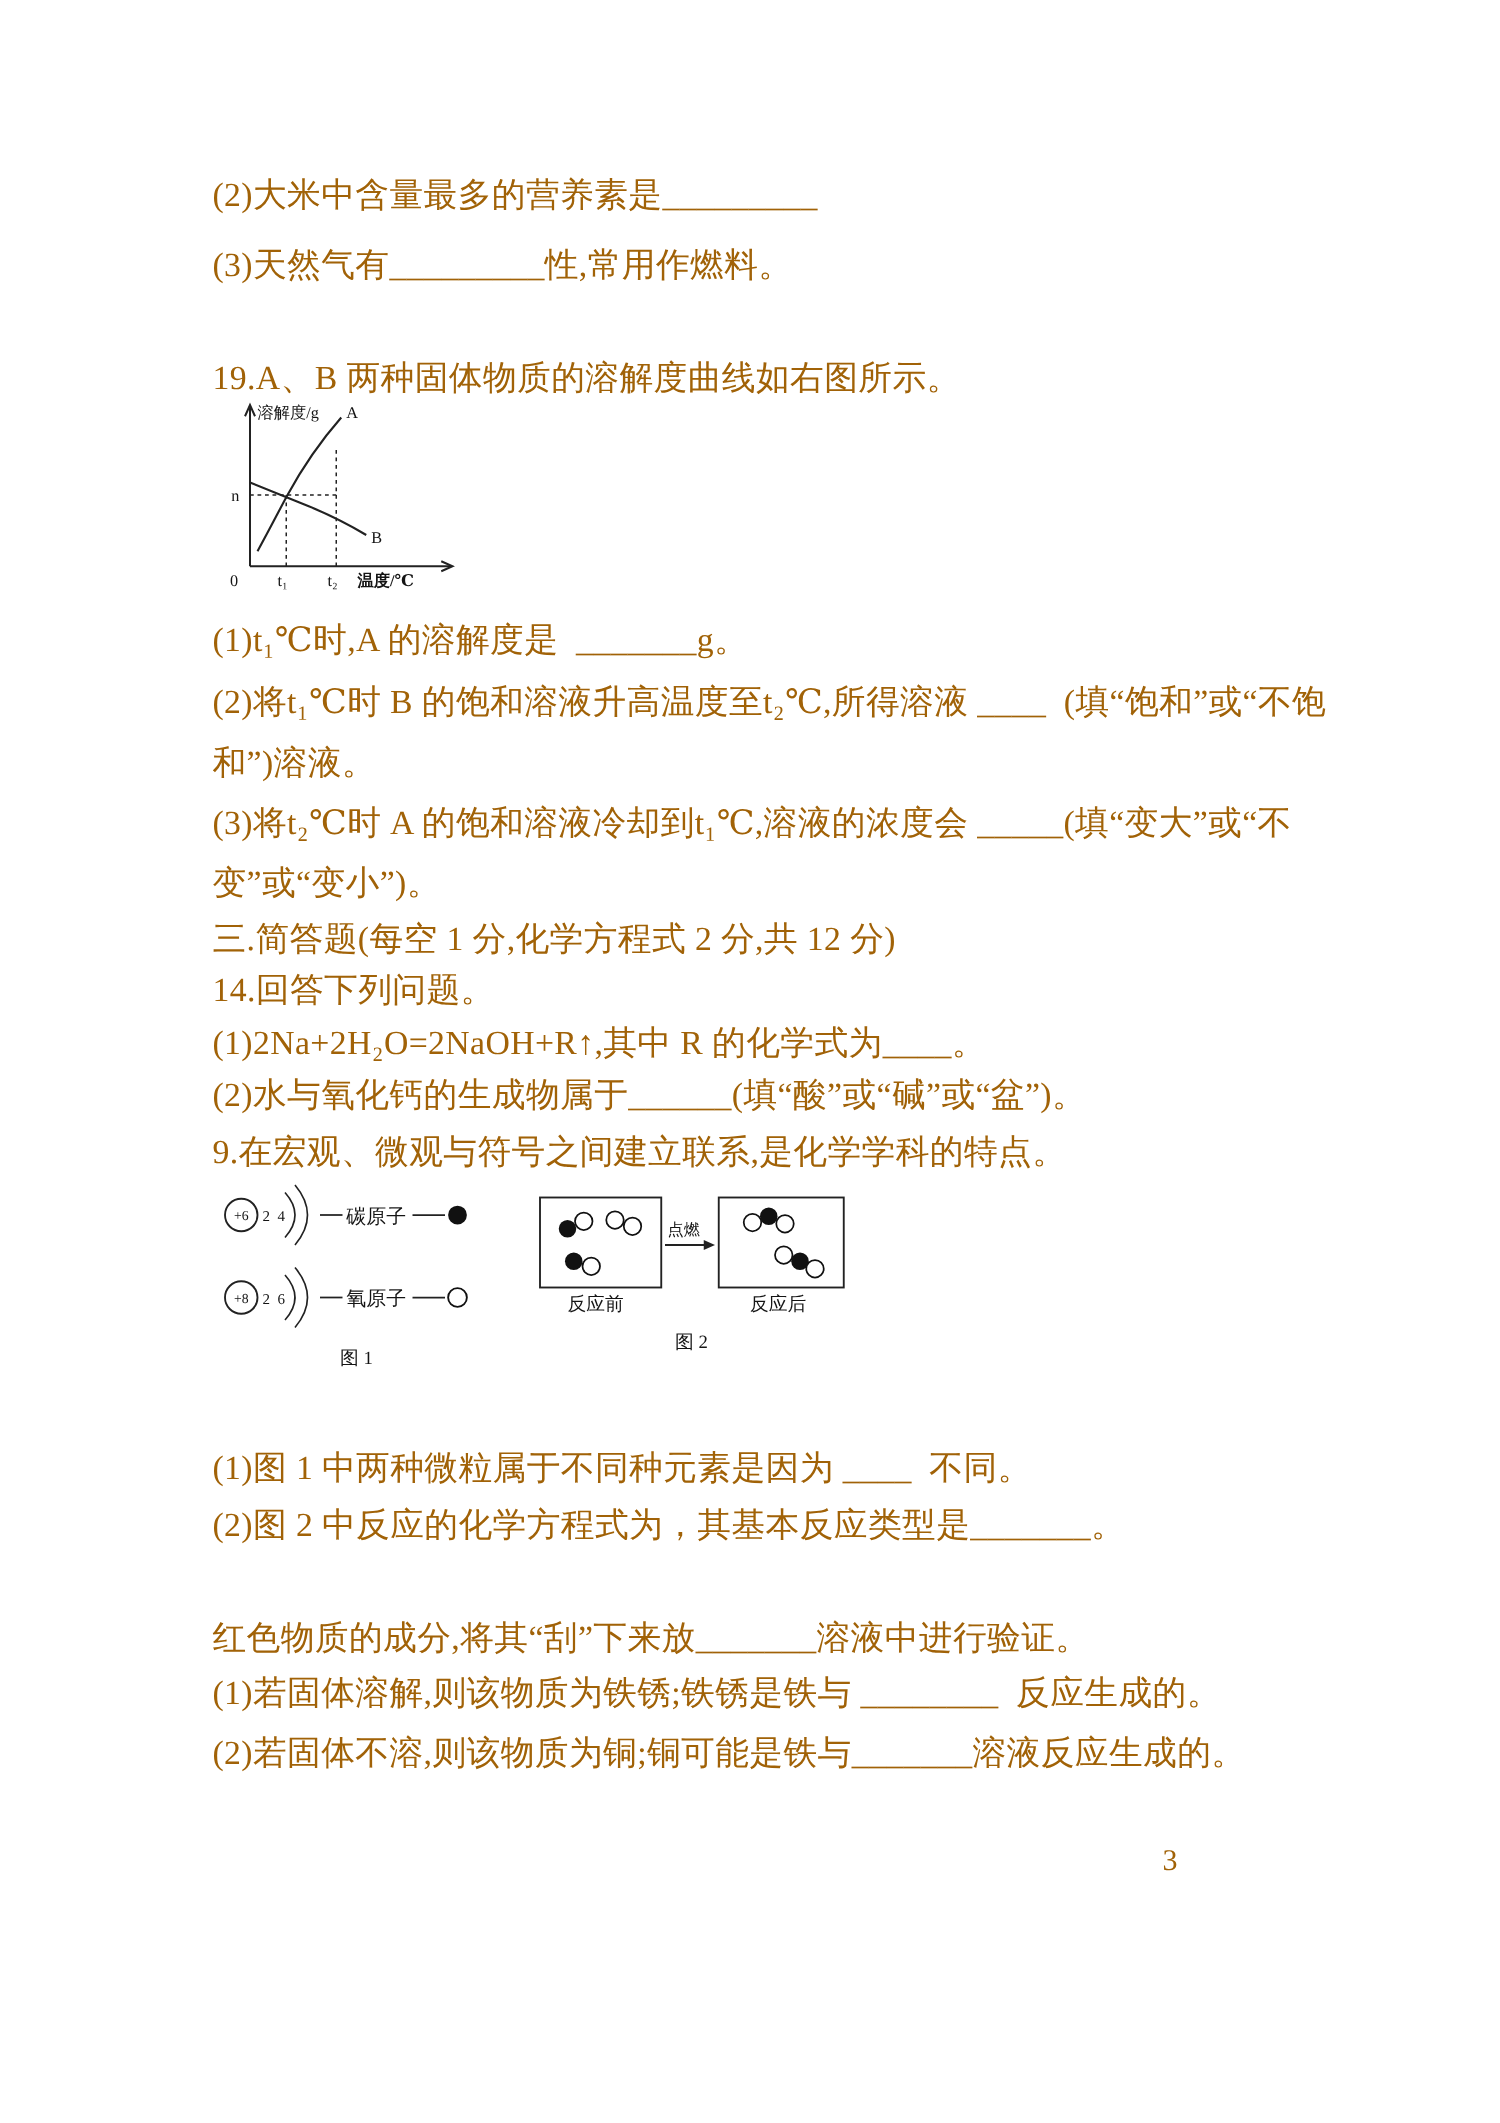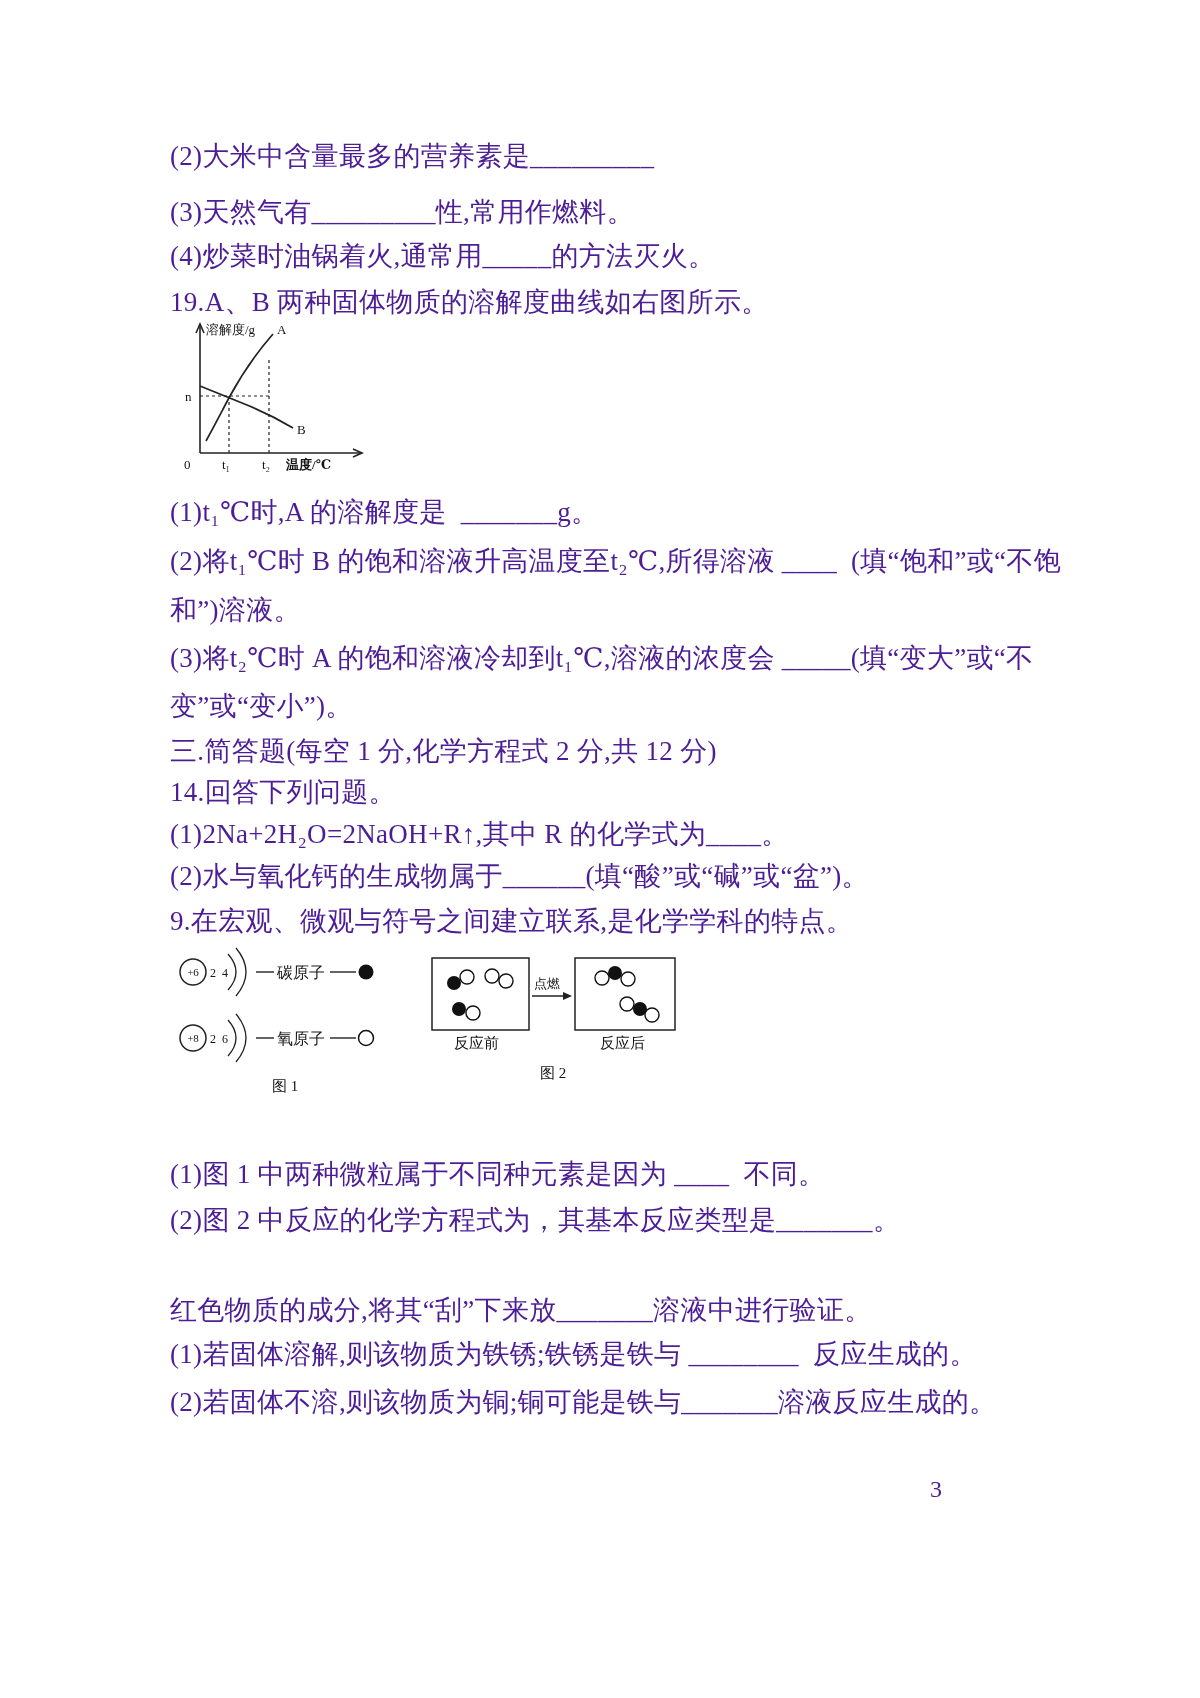--- a/index.html
+++ b/index.html
@@ -2,21 +2,21 @@
 <html><head>
 <meta charset="utf-8">
 <style>
   html,body{margin:0;padding:0;background:#888;}
   .page{
     position:relative;
     width:1200px;height:1698px;
     margin:0 auto;
     background:#ffffff;
     font-family:"Liberation Serif","DejaVu Serif",serif;
-    color:#4c1d95;
+    color:#a16207;
     overflow:hidden;
   }
   p.line{
     position:absolute;
     left:170px;
     margin:0;
     font-size:27px;
     line-height:1.25;
     white-space:pre;
     letter-spacing:0.3px;
@@ -40,21 +40,20 @@
     font-size:24px;
   }
 </style>
 </head>
 <body>
 
 <div class="page">
 
   <p class="line p1">(2)大米中含量最多的营养素是_________</p>
   <p class="line p2">(3)天然气有_________性,常用作燃料。</p>
-  <p class="line p3">(4)炒菜时油锅着火,通常用_____的方法灭火。</p>
   <p class="line p4">19.A、B 两种固体物质的溶解度曲线如右图所示。</p>
 
   <svg class="figure fig-graph" width="205" height="170" viewBox="0 0 205 170">
     <g stroke="#222" fill="none" stroke-width="1.6">
       <line x1="28" y1="10" x2="28" y2="137"></line>
       <line x1="28" y1="137" x2="188" y2="137"></line>
       <polyline points="24,17 28,8 32,17"></polyline>
       <polyline points="181,133 190,137 181,141"></polyline>
     </g>
     <g stroke="#222" stroke-width="1.2" stroke-dasharray="3,3" fill="none">

